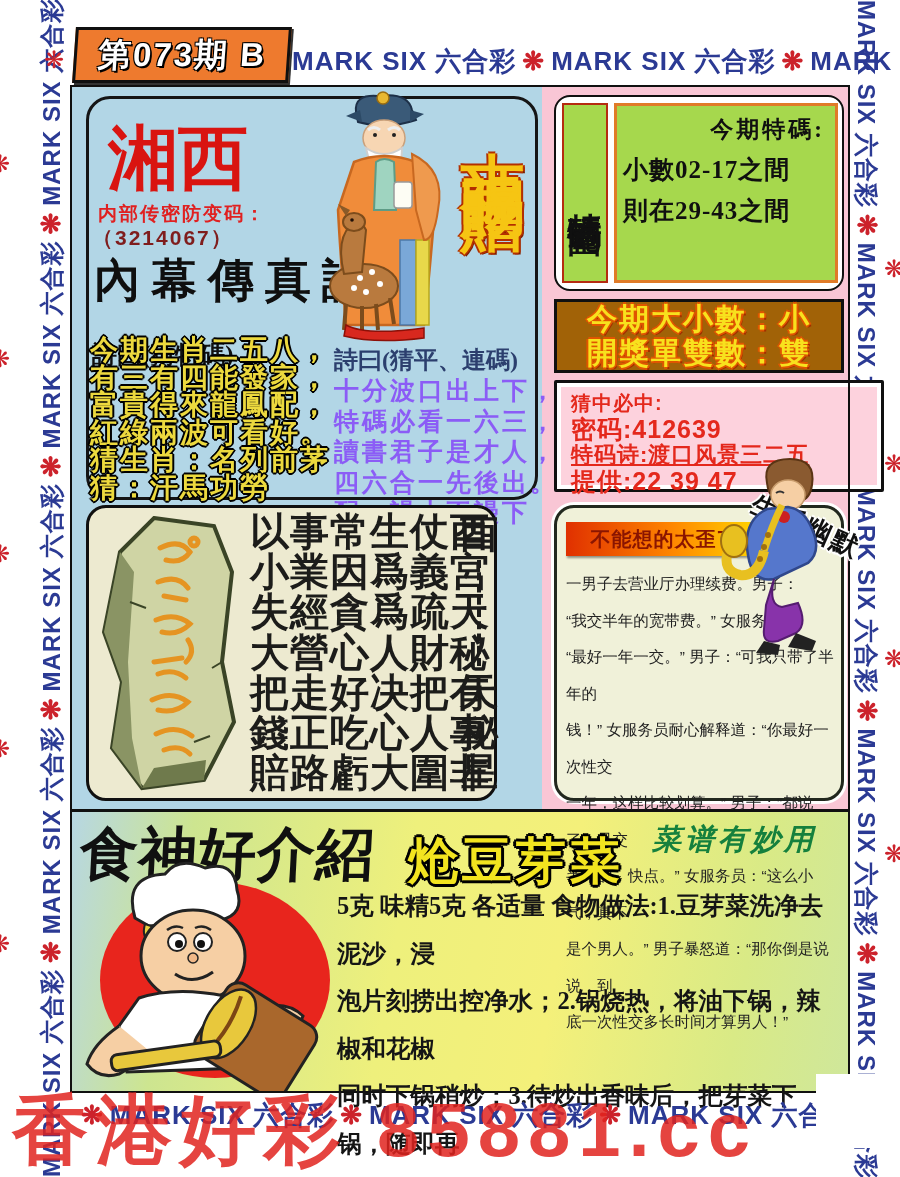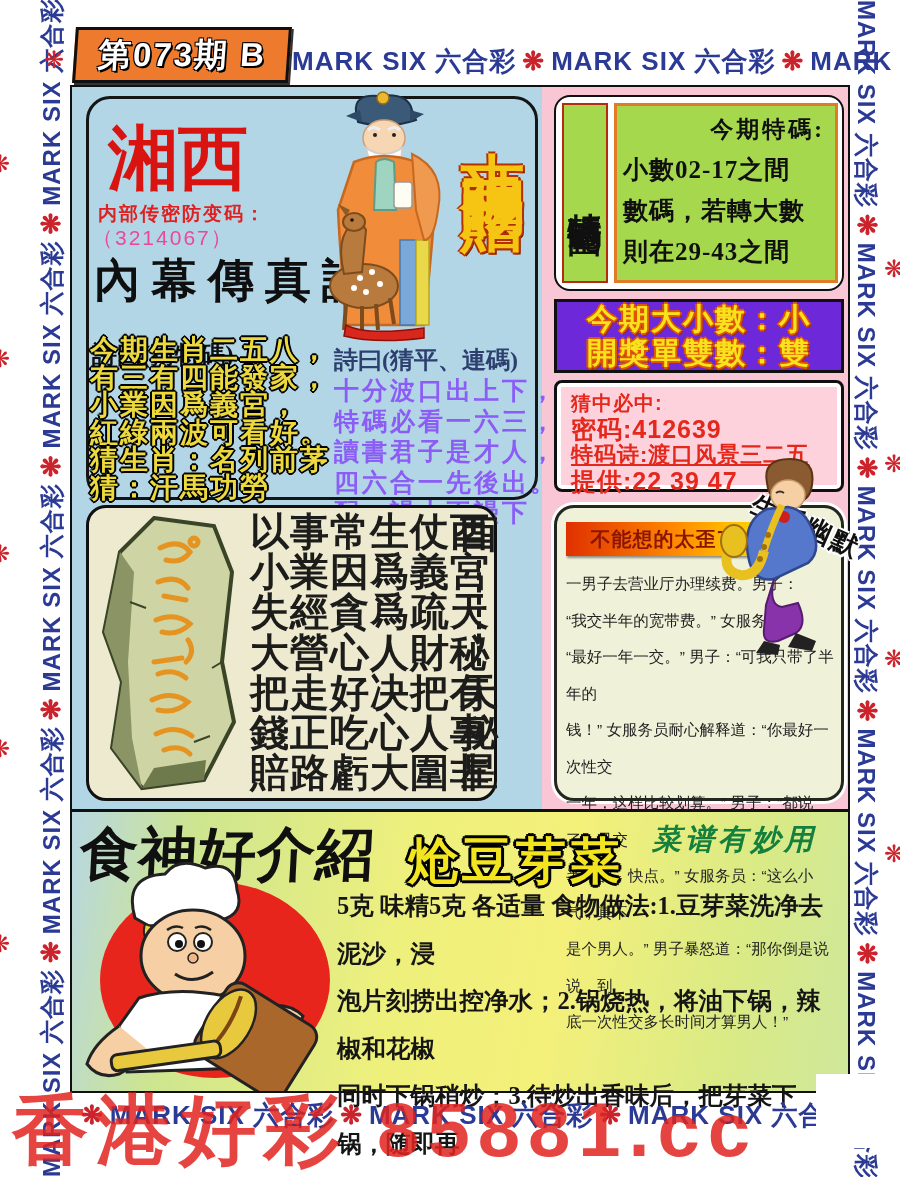--- a/index.html
+++ b/index.html
@@ -24,21 +24,21 @@
   .region-blue{left:72px;top:87px;width:470px;height:722px;background:#b2d6e6;}
   .region-pink{left:542px;top:87px;width:306px;height:722px;background:#f9c6d5;}
   .region-recipe{left:72px;top:809px;width:776px;height:282px;border-top:3px solid #101010;box-sizing:border-box;
     background:linear-gradient(100deg,#b7d7e3 0%,#cde590 15%,#eef07c 42%,#f4f07a 62%,#d9ea86 85%,#cfe79b 100%);}
 
   
   .blue-panel{left:86px;top:96px;width:452px;height:404px;border:3px solid #151515;border-radius:24px;box-sizing:border-box;}
   .xiangxi{left:108px;top:96px;width:260px;display:flex;justify-content:space-between;
     color:#d91410;font-size:70px;font-weight:bold;font-family:"Liberation Serif",serif;line-height:1.1;margin-top:24px;}
   .antifake{left:98px;top:201px;color:#e02020;font-size:19px;font-weight:bold;letter-spacing:2px;}
-  .antifake-code{left:92px;top:224px;color:#ec4899;font-size:21px;font-weight:normal;letter-spacing:2px;text-align:right;}
+  .antifake-code{left:92px;top:224px;color:#7f1d1d;font-size:21px;font-weight:bold;letter-spacing:2px;text-align:right;}
   .neimu{left:94px;top:250px;color:#0f0f0f;font-size:46px;font-weight:bold;letter-spacing:11px;
     font-family:"Liberation Serif",serif;}
   .shiyue1{left:92px;top:306px;color:#101010;font-size:25px;font-weight:bold;font-family:"Liberation Serif",serif;margin-top:32px;}
   .ypoem{left:90px;top:336px;font-size:28px;font-weight:900;line-height:27.5px;letter-spacing:2px;}
   .oy{color:#ecd93e;text-shadow:-2px 0 #000,2px 0 #000,0 -2px #000,0 2px #000,-1px -1px #000,1px 1px #000,-1px 1px #000,1px -1px #000;}
   .jishen{left:450px;top:100px;writing-mode:vertical-rl;text-orientation:upright;
     font-size:64px;font-weight:900;letter-spacing:13px;color:#f6c513;
     text-shadow:-2px 0 #b33000,2px 0 #b33000,0 -2px #b33000,0 2px #b33000,2px 2px 0 #7a2000;}
   .shiyue2{left:334px;top:344px;color:#2c3f6e;font-size:24px;font-weight:bold;font-family:"Liberation Serif",serif;}
   .npoem{left:334px;top:376px;color:#8b5cf6;font-size:25px;font-weight:bold;line-height:30.5px;
@@ -47,26 +47,26 @@
   
   .range-box{left:554px;top:95px;width:290px;height:196px;background:#ffffff;border:2px solid #101010;
     border-radius:16px;box-sizing:border-box;}
   .range-label{left:562px;top:103px;width:46px;height:180px;background:#a6d84d;border:2px solid #b52b10;
     box-sizing:border-box;display:flex;align-items:center;justify-content:center;
     writing-mode:vertical-rl;text-orientation:upright;font-size:34px;font-weight:900;color:#101010;letter-spacing:4px;}
   .range-content{left:614px;top:103px;width:224px;height:180px;background:#a6d84d;border:3px solid #e07b28;
     box-sizing:border-box;color:#101010;font-family:"Liberation Serif",serif;font-weight:bold;}
   .range-l1{text-align:right;padding:8px 10px 0 0;font-size:23px;letter-spacing:3px;}
   .range-l{padding:8px 0 0 6px;font-size:25px;letter-spacing:1px;}
-  .size-box{left:554px;top:299px;width:290px;height:74px;background:#6d28d9;border:3px solid #101010;
+  .size-box{left:554px;top:299px;width:290px;height:74px;background:#a16207;border:3px solid #101010;
     box-sizing:border-box;display:flex;flex-direction:column;justify-content:center;align-items:center;}
   .size-line{font-size:30px;font-weight:900;letter-spacing:2px;color:#f8e11d;line-height:34px;
     text-shadow:-2px 0 #e05500,2px 0 #e05500,0 -2px #e05500,0 2px #e05500,2px 2px 0 #a03000;}
-  .hint-box{left:554px;top:380px;width:290px;height:112px;background:#fdd2dd;border:3px solid #101010;
-    border-radius:8px;box-shadow:inset 0 0 0 4px #ffffff;box-sizing:border-box;padding:7px 0 0 14px;}
+  .hint-box{left:554px;top:380px;width:330px;height:112px;background:#fdd2dd;border:3px solid #101010;
+    border-radius:2px;box-shadow:inset 0 0 0 4px #ffffff;box-sizing:border-box;padding:7px 0 0 14px;}
   .hint-line{color:#e4281c;font-weight:900;line-height:26px;letter-spacing:1px;}
   .h1{font-size:20px;} .h2{font-size:25px;} .h3{font-size:22px;text-decoration:underline;} .h4{font-size:25px;}
 
   
   .joke-panel{left:554px;top:505px;width:290px;height:296px;background:#f0f1d9;border:3px solid #22281e;
     border-radius:20px;box-shadow:0 0 0 3px #ffffff;box-sizing:border-box;}
   .joke-banner{left:566px;top:522px;width:196px;height:34px;
     background:linear-gradient(90deg,#e03000 0%,#ff8800 55%,#ffd900 100%);
     display:flex;align-items:center;justify-content:center;color:#8a1500;font-size:20px;font-weight:900;
     letter-spacing:1px;box-shadow:1px 2px 2px rgba(0,0,0,.4);z-index:2;}
@@ -136,21 +136,21 @@
 
   <div class="abs blue-panel"></div>
   <div class="abs xiangxi">湘西</div>
   <div class="abs antifake">内部传密防变码：</div>
   <div class="abs antifake-code">（3214067）</div>
   <div class="abs neimu">內幕傳真詩</div>
   <div class="abs shiyue1">詩曰(猜特碼)</div>
   <div class="abs ypoem">
     <div class="oy">今期生肖二五八，</div>
     <div class="oy">有三有四能發家，</div>
-    <div class="oy">小業因爲義宮，</div>
+    <div class="oy">富貴得來龍鳳配，</div>
     <div class="oy">紅綠兩波可看好。</div>
     <div class="oy">猜生肖：名列前茅</div>
     <div class="oy">猜：汗馬功勞</div>
   </div>
 
   <svg class="abs" style="left:316px;top:90px;" width="140" height="260" viewBox="0 0 140 260">
     <path d="M40 22 Q38 4 62 6 Q92 2 96 20 L100 30 Q70 40 42 32 Z" fill="#3a5a78" stroke="#1d3048" stroke-width="2"></path>
     <circle cx="67" cy="8" r="6" fill="#e8b830" stroke="#9a6d10" stroke-width="1.5"></circle>
     <path d="M30 26 L44 20 L46 32 Z" fill="#2c4a66"></path>
       <path d="M108 24 L94 20 L94 32 Z" fill="#2c4a66"></path>
@@ -189,21 +189,20 @@
     <div>讀書君子是才人，</div>
     <div>四六合一先後出。</div>
     <div>配：謾上不謾下</div>
   </div>
 
   <div class="abs range-box"></div>
   <div class="abs range-label">特碼範圍</div>
   <div class="abs range-content">
     <div class="range-l1">今期特碼:</div>
     <div class="range-l">小數02-17之間</div>
-    <div class="range-l">數碼，若轉大數</div>
     <div class="range-l">則在29-43之間</div>
   </div>
 
   <div class="abs size-box">
     <div class="size-line">今期大小數：小</div>
     <div class="size-line">開獎單雙數：雙</div>
   </div>
 
   <div class="abs hint-box">
     <div class="hint-line h1">猜中必中:</div>

